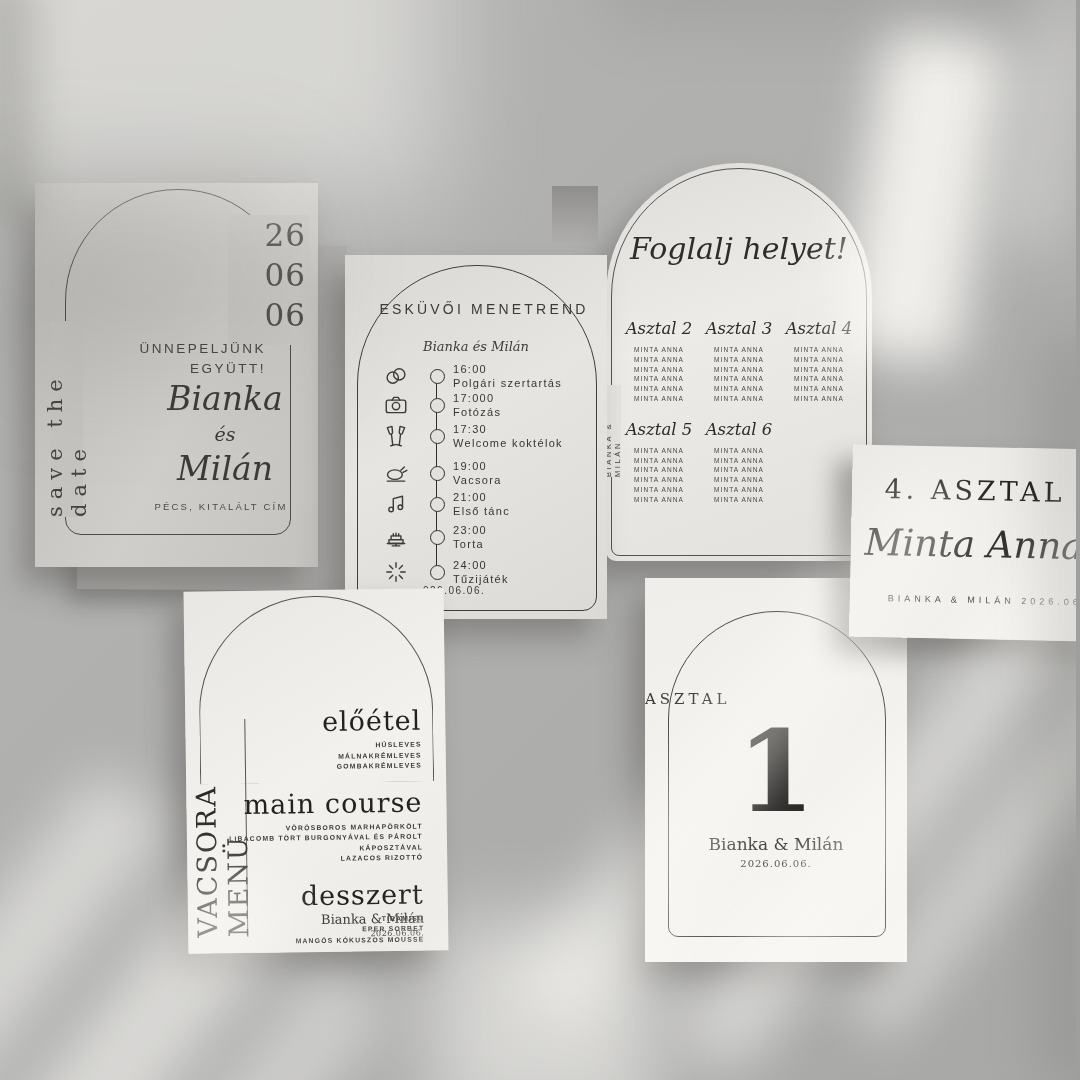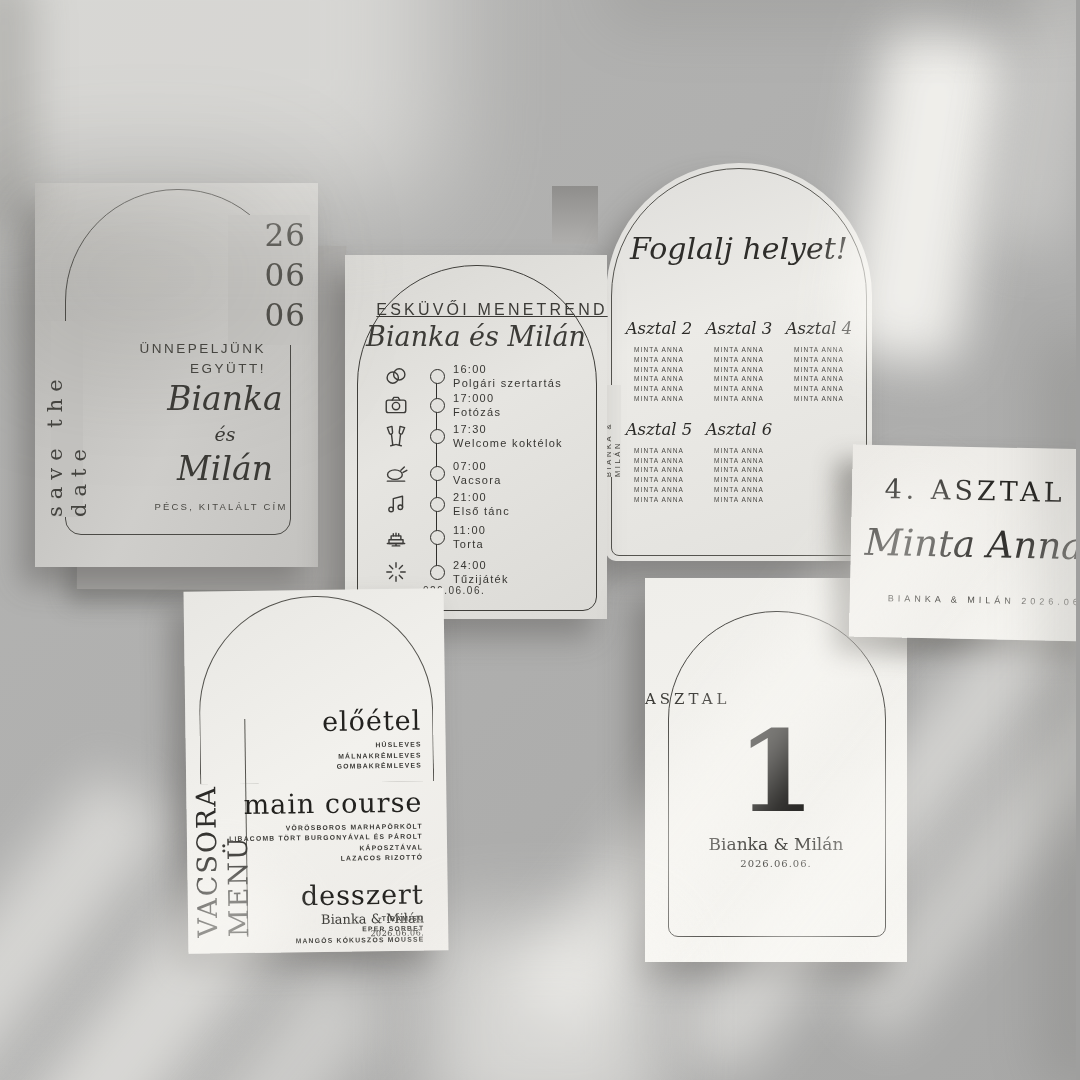--- a/index.html
+++ b/index.html
@@ -31,23 +31,23 @@
   .std-names{position:absolute;left:110px;top:196px;width:160px;text-align:center;color:#3b3a36;}
   .std-name{font-size:33px;line-height:40px;}
   .std-conj{font-size:19px;line-height:30px;text-align:center;}
   .std-venue{position:absolute;left:96px;top:318px;width:180px;text-align:center;
              font-size:9.5px;letter-spacing:2.2px;color:#4a4944;}
   
   .c-tl{left:345px;top:255px;width:262px;height:364px;
         background:linear-gradient(150deg,#d8d7d3,#e6e5e1 45%,#dbdad6);z-index:11;}
   .tl-outline{position:absolute;left:12px;top:10px;width:238px;height:344px;
               border:1.3px solid #3f3e3a;border-radius:119px 119px 14px 14px;}
-  .tl-title{position:absolute;left:16px;top:46px;width:100%;text-align:center;
-            font-size:16px;letter-spacing:3.2px;color:#3c3b37;text-decoration:underline;}
-  .tl-script{position:absolute;left:0;top:66px;width:100%;text-align:center;font-size:27px;color:#3c3b37;}
+  .tl-title{position:absolute;left:8px;top:46px;width:100%;text-align:center;
+            font-size:14px;letter-spacing:3.2px;color:#3c3b37;}
+  .tl-script{position:absolute;left:0;top:84px;width:100%;text-align:center;font-size:13px;color:#3c3b37;}
   .tl-line{position:absolute;left:91px;top:118px;width:1.3px;height:202px;background:#2f2e2b;}
   .tl-row{position:absolute;left:0;width:100%;}
   .tl-dot{position:absolute;left:84.5px;top:-7px;width:13px;height:13px;border:1.3px solid #2f2e2b;
           border-radius:50%;background:#e2e1dd;}
   .tl-ico{position:absolute;left:38px;top:-13px;width:26px;height:26px;}
   .tl-ico svg{width:100%;height:100%;stroke:#3c3b38;fill:none;stroke-width:1.3;stroke-linecap:round;stroke-linejoin:round;}
   .tl-txt{position:absolute;left:108px;top:-13px;font-size:11px;line-height:13.5px;
           letter-spacing:1.3px;color:#373632;}
   .tl-date{position:absolute;left:78px;top:330px;font-size:10px;letter-spacing:1.5px;color:#3c3b37;}
   
@@ -185,21 +185,21 @@
         </span>
     </div>
     <div class="tl-row" style="top:218px">
       <span class="tl-ico">
         <svg viewBox="0 0 24 24">
             <ellipse cx="11" cy="13.5" rx="6.8" ry="4.4"></ellipse>
             <path d="M16.5 9.5l3.2-3M18.5 11.5l3.5-2M4 19.5h16"></path>
           </svg></span>
       <span class="tl-dot"></span>
       <span class="tl-txt">
-        <div>07:00</div>
+        <div>19:00</div>
         <div>Vacsora</div>
         </span>
     </div>
     <div class="tl-row" style="top:249px">
       <span class="tl-ico">
         <svg viewBox="0 0 24 24">
             <path d="M9.5 17V7l8.5-2.2V15"></path>
             <circle cx="7.5" cy="17" r="2.1"></circle>
             <circle cx="16" cy="15" r="2.1"></circle>
           </svg></span>
@@ -210,21 +210,21 @@
         </span>
     </div>
     <div class="tl-row" style="top:282px">
       <span class="tl-ico">
         <svg viewBox="0 0 24 24">
             <path d="M7.5 11h9v3.5h-9zM5.5 14.5h13V18h-13z"></path>
             <path d="M9.5 11V9m2.5 2V8.5m2.5 2.5V9M12 18v2.2M8.5 20.2h7M4 18h16"></path>
           </svg></span>
       <span class="tl-dot"></span>
       <span class="tl-txt">
-        <div>11:00</div>
+        <div>23:00</div>
         <div>Torta</div>
         </span>
     </div>
     <div class="tl-row" style="top:317px">
       <span class="tl-ico">
         <svg viewBox="0 0 24 24">
             <path d="M12 3.5v4.2M12 16.3v4.2M3.5 12h4.2M16.3 12h4.2M6 6l3 3M15 15l3 3M18 6l-3 3M9 15l-3 3"></path>
           </svg></span>
       <span class="tl-dot"></span>
       <span class="tl-txt">

